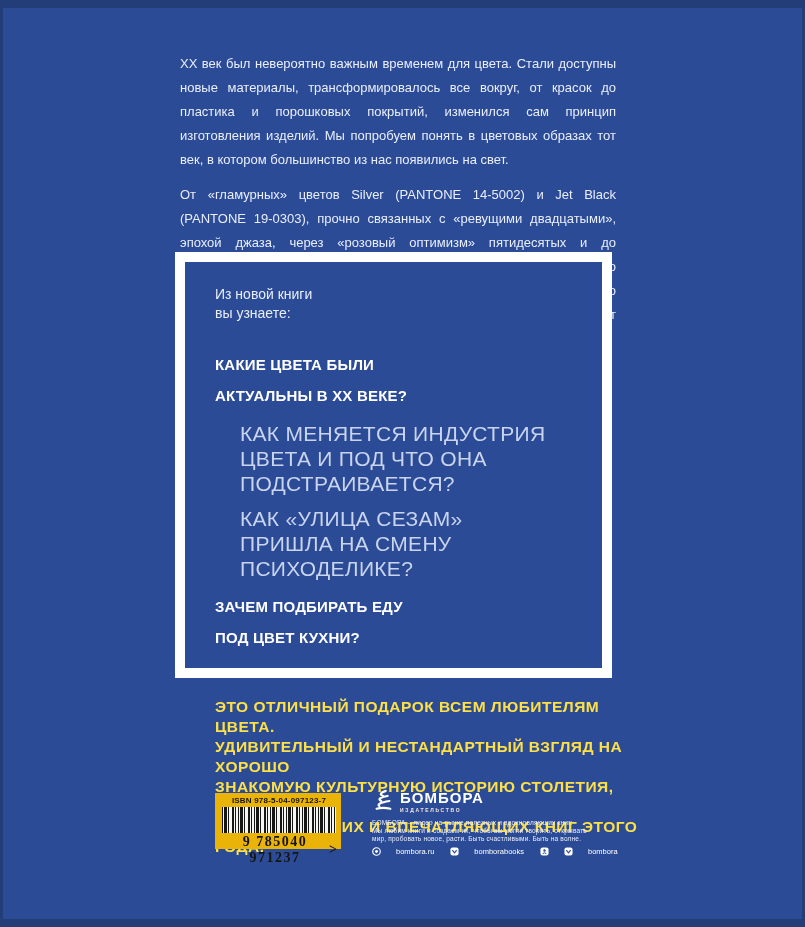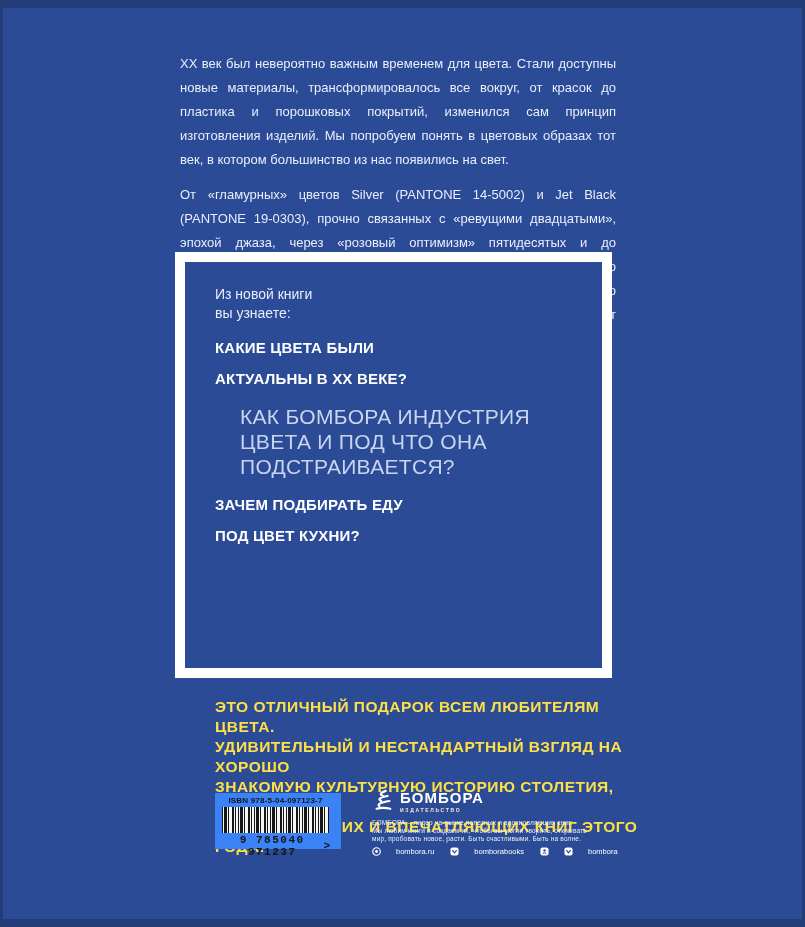--- a/index.html
+++ b/index.html
@@ -21,55 +21,55 @@
   }
   .intro p{margin:0 0 11px 0;}
 
   .frame{
     position:absolute;left:175px;top:252px;width:437px;height:426px;
     border:10px solid #ffffff;box-sizing:border-box;
     padding:23px 24px 0 30px;background:#2b4b96;
   }
   .lead{
     font-size:14px;line-height:18.5px;color:#e9eefb;
-    white-space:pre-line;margin-bottom:10px;
+    white-space:pre-line;margin-bottom:27px;
   }
   .q{white-space:pre-line;margin-bottom:10px;}
   .q.bold{
     font-weight:700;font-size:15px;line-height:31px;color:#ffffff;letter-spacing:.2px;
   }
   .q.light{
     font-weight:300;font-size:21px;line-height:25px;color:#c9d4ee;
     margin-left:25px;letter-spacing:.3px;
   }
 
   .highlight{
     position:absolute;left:215px;top:697px;width:445px;
     font-weight:700;font-size:15.5px;line-height:20px;color:#fde047;
     letter-spacing:.5px;white-space:pre-line;
   }
 
   .barcode{
     position:absolute;left:215px;top:793px;width:126px;height:56px;
-    background:#3b82f6;color:#151515;box-sizing:border-box;
-    padding:3px 10px 0 5px;text-align:center;
+    background:#eab308;color:#151515;box-sizing:border-box;
+    padding:3px 3px 0 5px;text-align:center;
   }
   .isbn{font-size:8px;letter-spacing:.2px;white-space:nowrap;font-weight:700;}
   .bars{
     height:26px;margin:2px 2px 0 2px;
     background:repeating-linear-gradient(90deg,
       #161616 0 1px,#f4f4f2 1px 2px,
       #161616 2px 5px,#f4f4f2 5px 6px,
       #161616 6px 7px,#f4f4f2 7px 10px,
       #161616 10px 12px,#f4f4f2 12px 13px,
       #161616 13px 14px,#f4f4f2 14px 16px);
   }
   .digits{
     display:flex;justify-content:space-between;align-items:center;
-    font-family:Liberation Mono, monospace;font-size:11px;font-weight:bold;
+    font-family:Liberation Serif, serif;font-size:14px;font-weight:bold;
     margin-top:1px;padding:0 1px;
   }
   .digits .num{letter-spacing:1.5px;}
 
   .publisher{position:absolute;left:372px;top:789px;width:300px;color:#ffffff;}
   .logo-row{display:flex;align-items:flex-start;gap:6px;}
   .logo-name{font-size:15px;font-weight:700;letter-spacing:1px;line-height:17px;}
   .logo-sub{font-size:5px;letter-spacing:1.7px;font-weight:700;margin-top:1px;color:#f3e6de;}
   .tagline{
     font-size:6.5px;line-height:7.8px;margin-top:6px;
@@ -93,23 +93,26 @@
   <div class="intro">
     <p>ХХ век был невероятно важным временем для цвета. Стали доступны новые материалы, трансформировалось все вокруг, от красок до пластика и порошковых покрытий, изменился сам принцип изготовления изделий. Мы попробуем понять в цветовых образах тот век, в котором большинство из нас появились на свет.</p>
     <p>От «гламурных» цветов Silver (PANTONE 14-5002) и Jet Black (PANTONE 19-0303), прочно связанных с «ревущими двадцатыми», эпохой джаза, через «розовый оптимизм» пятидесятых и до гротескного блеска экономического бума и общественного освобождения восьмидесятых. Каждое десятилетие охарактеризовано подробной цветовой палитрой, которая иллюстрирует контекст социокультурных тенденций и веяний эпохи.</p>
   </div>
 
   <div class="frame">
     <div class="lead">Из новой книги
 вы узнаете:</div>
     <div class="q bold">КАКИЕ ЦВЕТА БЫЛИ
 АКТУАЛЬНЫ В ХХ ВЕКЕ?</div>
-    <div class="q light">КАК БОМБОРА ИНДУСТРИЯ
+    <div class="q light">КАК МЕНЯЕТСЯ ИНДУСТРИЯ
 ЦВЕТА И ПОД ЧТО ОНА
 ПОДСТРАИВАЕТСЯ?</div>
+    <div class="q light">КАК «УЛИЦА СЕЗАМ»
+ПРИШЛА НА СМЕНУ
+ПСИХОДЕЛИКЕ?</div>
     <div class="q bold">ЗАЧЕМ ПОДБИРАТЬ ЕДУ
 ПОД ЦВЕТ КУХНИ?</div>
   </div>
 
   <div class="highlight">ЭТО ОТЛИЧНЫЙ ПОДАРОК ВСЕМ ЛЮБИТЕЛЯМ ЦВЕТА.
 УДИВИТЕЛЬНЫЙ И НЕСТАНДАРТНЫЙ ВЗГЛЯД НА ХОРОШО
 ЗНАКОМУЮ КУЛЬТУРНУЮ ИСТОРИЮ СТОЛЕТИЯ, ОДНА
 ИЗ САМЫХ ЯРКИХ И ВПЕЧАТЛЯЮЩИХ КНИГ ЭТОГО ГОДА.</div>
 
   <div class="barcode">

